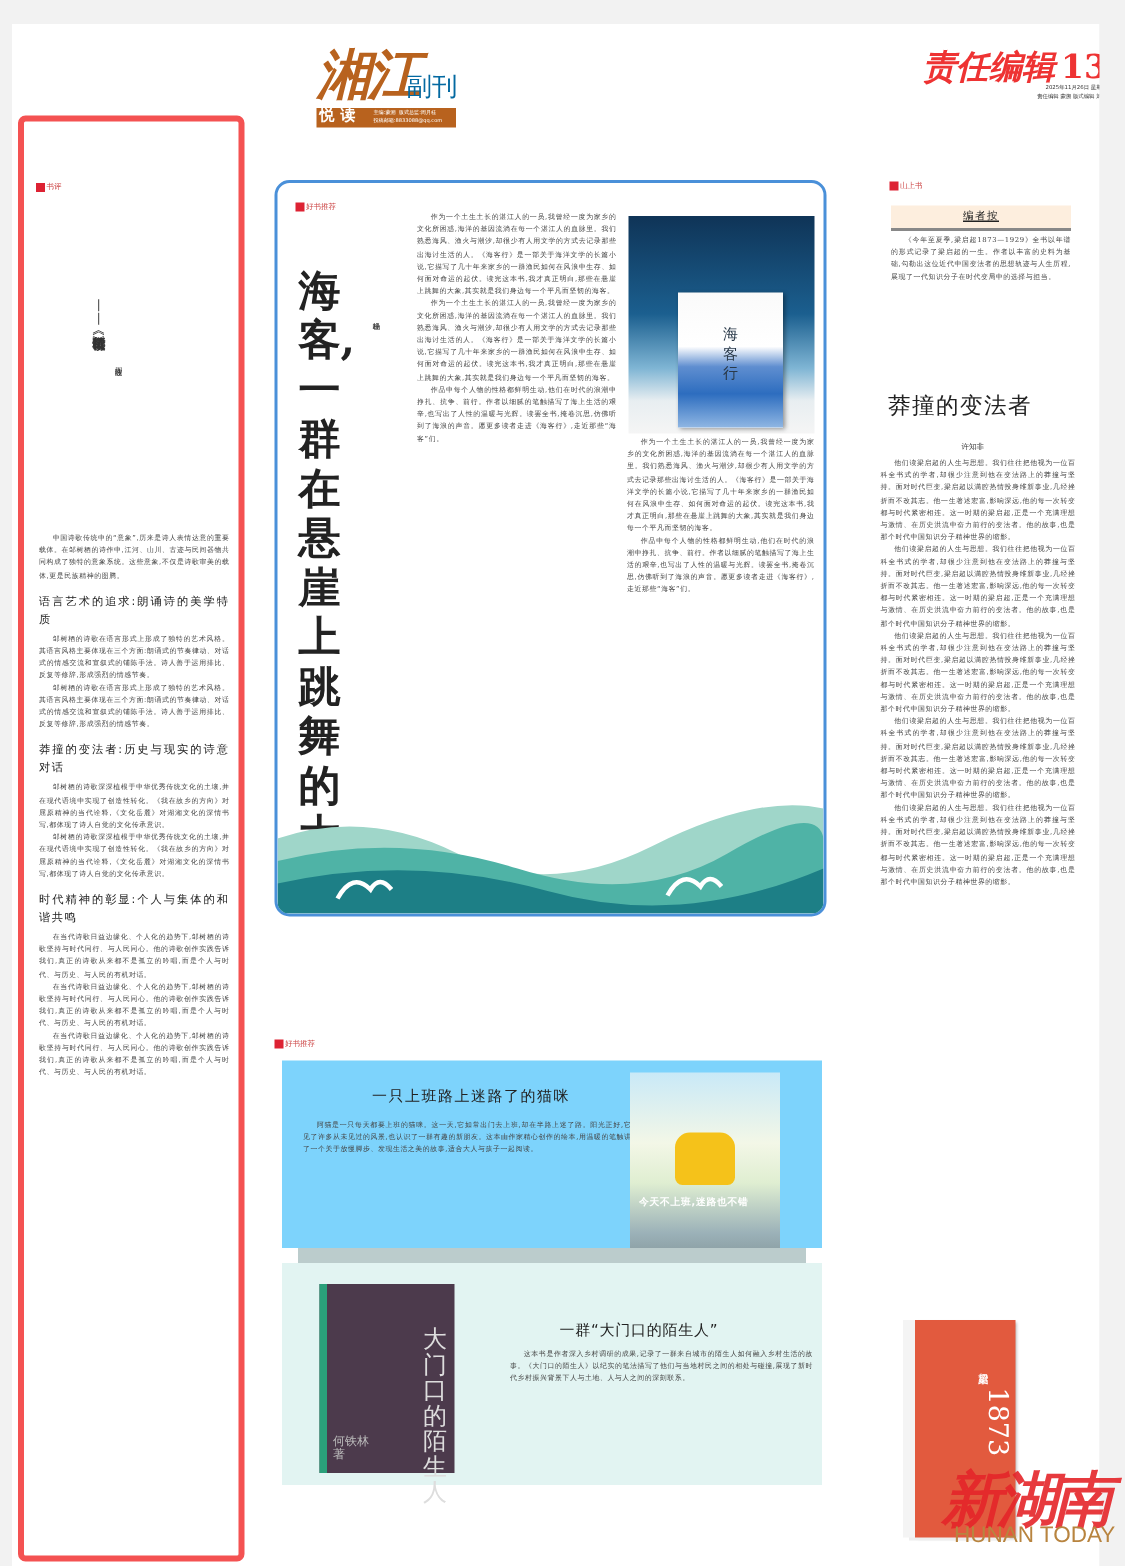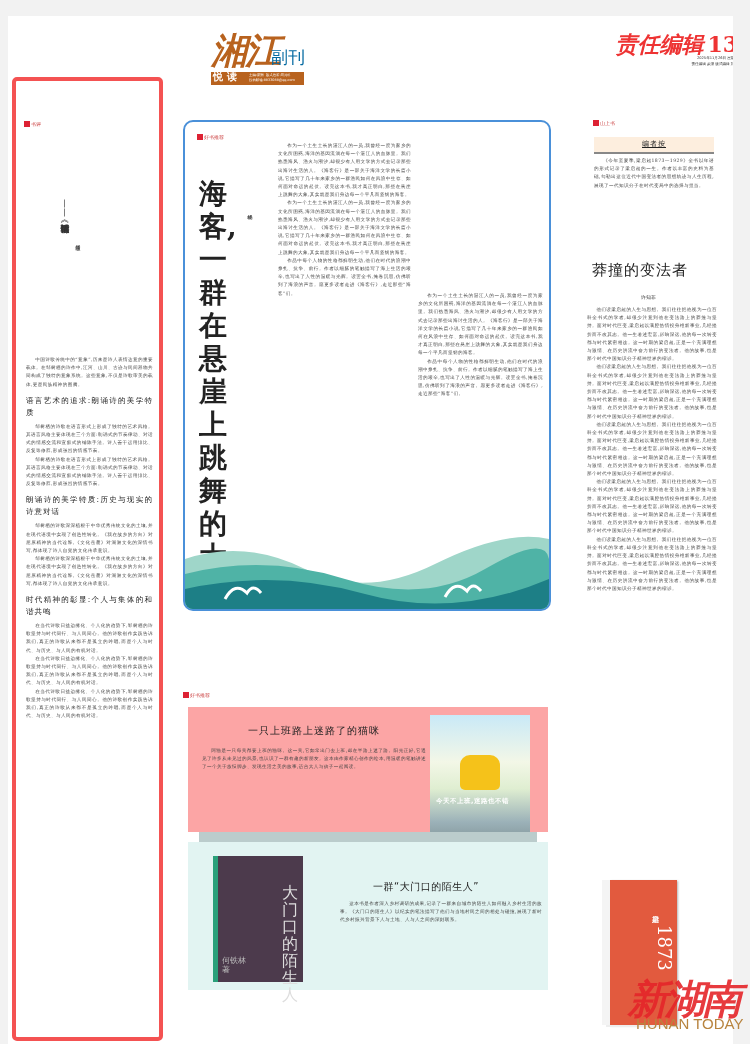--- a/index.html
+++ b/index.html
@@ -34,24 +34,24 @@
   .ft-title{position:absolute;left:14px;top:55px;width:30px;font-family:"DejaVu Serif",serif;font-weight:bold;font-size:28px;line-height:33px;color:#222;}
   .ft-author{position:absolute;left:62px;top:88px;font-size:5px;writing-mode:vertical-rl;color:#333;}
   .ft-col1{position:absolute;left:93px;top:20px;width:133px;}
   .ft-col2{position:absolute;left:233px;top:170px;width:125px;}
   .ft-photo{position:absolute;left:234px;top:22px;width:124px;height:145px;background:linear-gradient(180deg,#0f3457 0%,#1b5f8f 45%,#7fb5d4 70%,#e8eef1 85%,#f5f5f5 100%);}
   .ft-book{position:absolute;left:33px;top:51px;width:70px;height:90px;background:linear-gradient(180deg,#fafafa 0%,#fff 40%,#5f8ed0 55%,#2d6dbf 75%,#8fb6e3 100%);box-shadow:1px 1px 3px rgba(0,0,0,.4);}
   .ft-book .bt{position:absolute;left:30px;top:22px;width:12px;font-family:"DejaVu Serif",serif;font-size:10px;line-height:13px;color:#2a3a4a;}
   .waves{position:absolute;left:0;bottom:0;width:364px;height:90px;}
   
   .cat-tag{position:absolute;left:183px;top:692px;}
-  .cat-box{position:absolute;left:188px;top:707px;width:360px;height:125px;background:#fca5a5;}
+  .cat-box{position:absolute;left:188px;top:707px;width:360px;height:125px;background:#7dd3fc;}
   .cat-title{position:absolute;left:60px;top:17px;font-size:10px;letter-spacing:1px;color:#222;}
   .cat-text{position:absolute;left:14px;top:40px;width:224px;font-family:"DejaVu Serif",serif;}
-  .cat-cover{position:absolute;left:242px;top:8px;width:100px;height:134px;background:linear-gradient(180deg,#c9e9f7 0%,#f3f7e7 35%,#dfeed1 55%,#9bb1b8 80%,#7b8d8f 100%);}
+  .cat-cover{position:absolute;left:232px;top:8px;width:100px;height:134px;background:linear-gradient(180deg,#c9e9f7 0%,#f3f7e7 35%,#dfeed1 55%,#9bb1b8 80%,#7b8d8f 100%);}
   .cat-car{position:absolute;left:30px;top:40px;width:40px;height:35px;background:#f5c21a;border-radius:10px 10px 5px 5px;}
   .cat-cover .ttl{position:absolute;left:6px;top:82px;font-size:6.5px;color:#fff;font-weight:bold;letter-spacing:0.5px;}
   .stripe{position:absolute;left:188px;top:832px;width:360px;height:10px;background:linear-gradient(90deg,#fff 0,#fff 3%,#bcc 3%,#bcc 97%,#fff 97%);}
   .gate-box{position:absolute;left:188px;top:842px;width:360px;height:148px;background:#e2f4f2;}
   .gate-cover{position:absolute;left:25px;top:14px;width:85px;height:126px;background:#4c3a4c;border-left:5px solid #2aa07a;text-decoration:underline;}
   .gate-cover .bt{position:absolute;right:3px;top:28px;width:18px;font-family:"DejaVu Serif",serif;font-size:16px;line-height:17px;color:#ddd;}
   .gate-cover .au{position:absolute;left:4px;bottom:8px;width:30px;font-size:8px;color:#bbb;line-height:9px;}
   .gate-title{position:absolute;left:185px;top:38px;font-size:10px;color:#222;letter-spacing:0.5px;}
   .gate-text{position:absolute;left:152px;top:58px;width:202px;font-family:"DejaVu Serif",serif;}
   
@@ -94,41 +94,46 @@
       <span class="box"></span>
       <span>书评</span>
     </div>
   <div class="lc-sub">——读邹树栖诗集《弦歌》</div>
   <div class="lc-author">周咏波</div>
   <div class="lc-body sm">
     <p>中国诗歌传统中的“意象”,历来是诗人表情达意的重要载体。在邹树栖的诗作中,江河、山川、古迹与民间器物共同构成了独特的意象系统。这些意象,不仅是诗歌审美的载体,更是民族精神的图腾。</p>
     <div class="lc-h">语言艺术的追求:朗诵诗的美学特质</div>
     <p>邹树栖的诗歌在语言形式上形成了独特的艺术风格。其语言风格主要体现在三个方面:朗诵式的节奏律动、对话式的情感交流和宣叙式的铺陈手法。诗人善于运用排比、反复等修辞,形成强烈的情感节奏。</p>
     <p>邹树栖的诗歌在语言形式上形成了独特的艺术风格。其语言风格主要体现在三个方面:朗诵式的节奏律动、对话式的情感交流和宣叙式的铺陈手法。诗人善于运用排比、反复等修辞,形成强烈的情感节奏。</p>
-    <div class="lc-h">朗诵诗的美学特质:历史与现实的诗意对话</div>
+    <div class="lc-h">莽撞的变法者:历史与现实的诗意对话</div>
     <p>邹树栖的诗歌深深植根于中华优秀传统文化的土壤,并在现代语境中实现了创造性转化。《我在故乡的方向》对屈原精神的当代诠释,《文化岳麓》对湖湘文化的深情书写,都体现了诗人自觉的文化传承意识。</p>
     <p>邹树栖的诗歌深深植根于中华优秀传统文化的土壤,并在现代语境中实现了创造性转化。《我在故乡的方向》对屈原精神的当代诠释,《文化岳麓》对湖湘文化的深情书写,都体现了诗人自觉的文化传承意识。</p>
     <div class="lc-h">时代精神的彰显:个人与集体的和谐共鸣</div>
     <p>在当代诗歌日益边缘化、个人化的趋势下,邹树栖的诗歌坚持与时代同行、与人民同心。他的诗歌创作实践告诉我们,真正的诗歌从来都不是孤立的吟唱,而是个人与时代、与历史、与人民的有机对话。</p>
     <p>在当代诗歌日益边缘化、个人化的趋势下,邹树栖的诗歌坚持与时代同行、与人民同心。他的诗歌创作实践告诉我们,真正的诗歌从来都不是孤立的吟唱,而是个人与时代、与历史、与人民的有机对话。</p>
     <p>在当代诗歌日益边缘化、个人化的趋势下,邹树栖的诗歌坚持与时代同行、与人民同心。他的诗歌创作实践告诉我们,真正的诗歌从来都不是孤立的吟唱,而是个人与时代、与历史、与人民的有机对话。</p>
   </div>
 </div>
 
 <div class="feature">
   <div class="tag ft-tag">
       <span class="box"></span>
       <span>好书推荐</span>
     </div>
   <div class="ft-title">海客,一群在悬崖上跳舞的大象</div>
   <div class="ft-author">杨峰</div>
   <div class="ft-col1 sm">
     <p>作为一个土生土长的湛江人的一员,我曾经一度为家乡的文化所困惑,海洋的基因流淌在每一个湛江人的血脉里。我们熟悉海风、渔火与潮汐,却很少有人用文学的方式去记录那些出海讨生活的人。《海客行》是一部关于海洋文学的长篇小说,它描写了几十年来家乡的一群渔民如何在风浪中生存、如何面对命运的起伏。读完这本书,我才真正明白,那些在悬崖上跳舞的大象,其实就是我们身边每一个平凡而坚韧的海客。</p>
     <p>作为一个土生土长的湛江人的一员,我曾经一度为家乡的文化所困惑,海洋的基因流淌在每一个湛江人的血脉里。我们熟悉海风、渔火与潮汐,却很少有人用文学的方式去记录那些出海讨生活的人。《海客行》是一部关于海洋文学的长篇小说,它描写了几十年来家乡的一群渔民如何在风浪中生存、如何面对命运的起伏。读完这本书,我才真正明白,那些在悬崖上跳舞的大象,其实就是我们身边每一个平凡而坚韧的海客。</p>
     <p>作品中每个人物的性格都鲜明生动,他们在时代的浪潮中挣扎、抗争、前行。作者以细腻的笔触描写了海上生活的艰辛,也写出了人性的温暖与光辉。读罢全书,掩卷沉思,仿佛听到了海浪的声音。愿更多读者走进《海客行》,走近那些“海客”们。</p>
+  </div>
+  <div class="ft-photo">
+    <div class="ft-book">
+        <div class="bt">海客行</div>
+      </div>
   </div>
   <div class="ft-col2 sm">
     <p>作为一个土生土长的湛江人的一员,我曾经一度为家乡的文化所困惑,海洋的基因流淌在每一个湛江人的血脉里。我们熟悉海风、渔火与潮汐,却很少有人用文学的方式去记录那些出海讨生活的人。《海客行》是一部关于海洋文学的长篇小说,它描写了几十年来家乡的一群渔民如何在风浪中生存、如何面对命运的起伏。读完这本书,我才真正明白,那些在悬崖上跳舞的大象,其实就是我们身边每一个平凡而坚韧的海客。</p>
     <p>作品中每个人物的性格都鲜明生动,他们在时代的浪潮中挣扎、抗争、前行。作者以细腻的笔触描写了海上生活的艰辛,也写出了人性的温暖与光辉。读罢全书,掩卷沉思,仿佛听到了海浪的声音。愿更多读者走进《海客行》,走近那些“海客”们。</p>
   </div>
   <svg class="waves" viewBox="0 0 364 90" preserveAspectRatio="none">
     <path d="M0 40 Q60 20 120 50 T250 45 T364 20 L364 90 L0 90Z" fill="#9fd6c9"></path>
     <path d="M0 55 Q80 35 160 60 T300 50 T364 40 L364 90 L0 90Z" fill="#4fb3a6"></path>
     <path d="M0 70 Q90 50 180 75 T364 60 L364 90 L0 90Z" fill="#1d7f86"></path>
     <path d="M40 80 q10 -18 22 -6 q6 -10 14 0" stroke="#fff" stroke-width="3" fill="none"></path>

